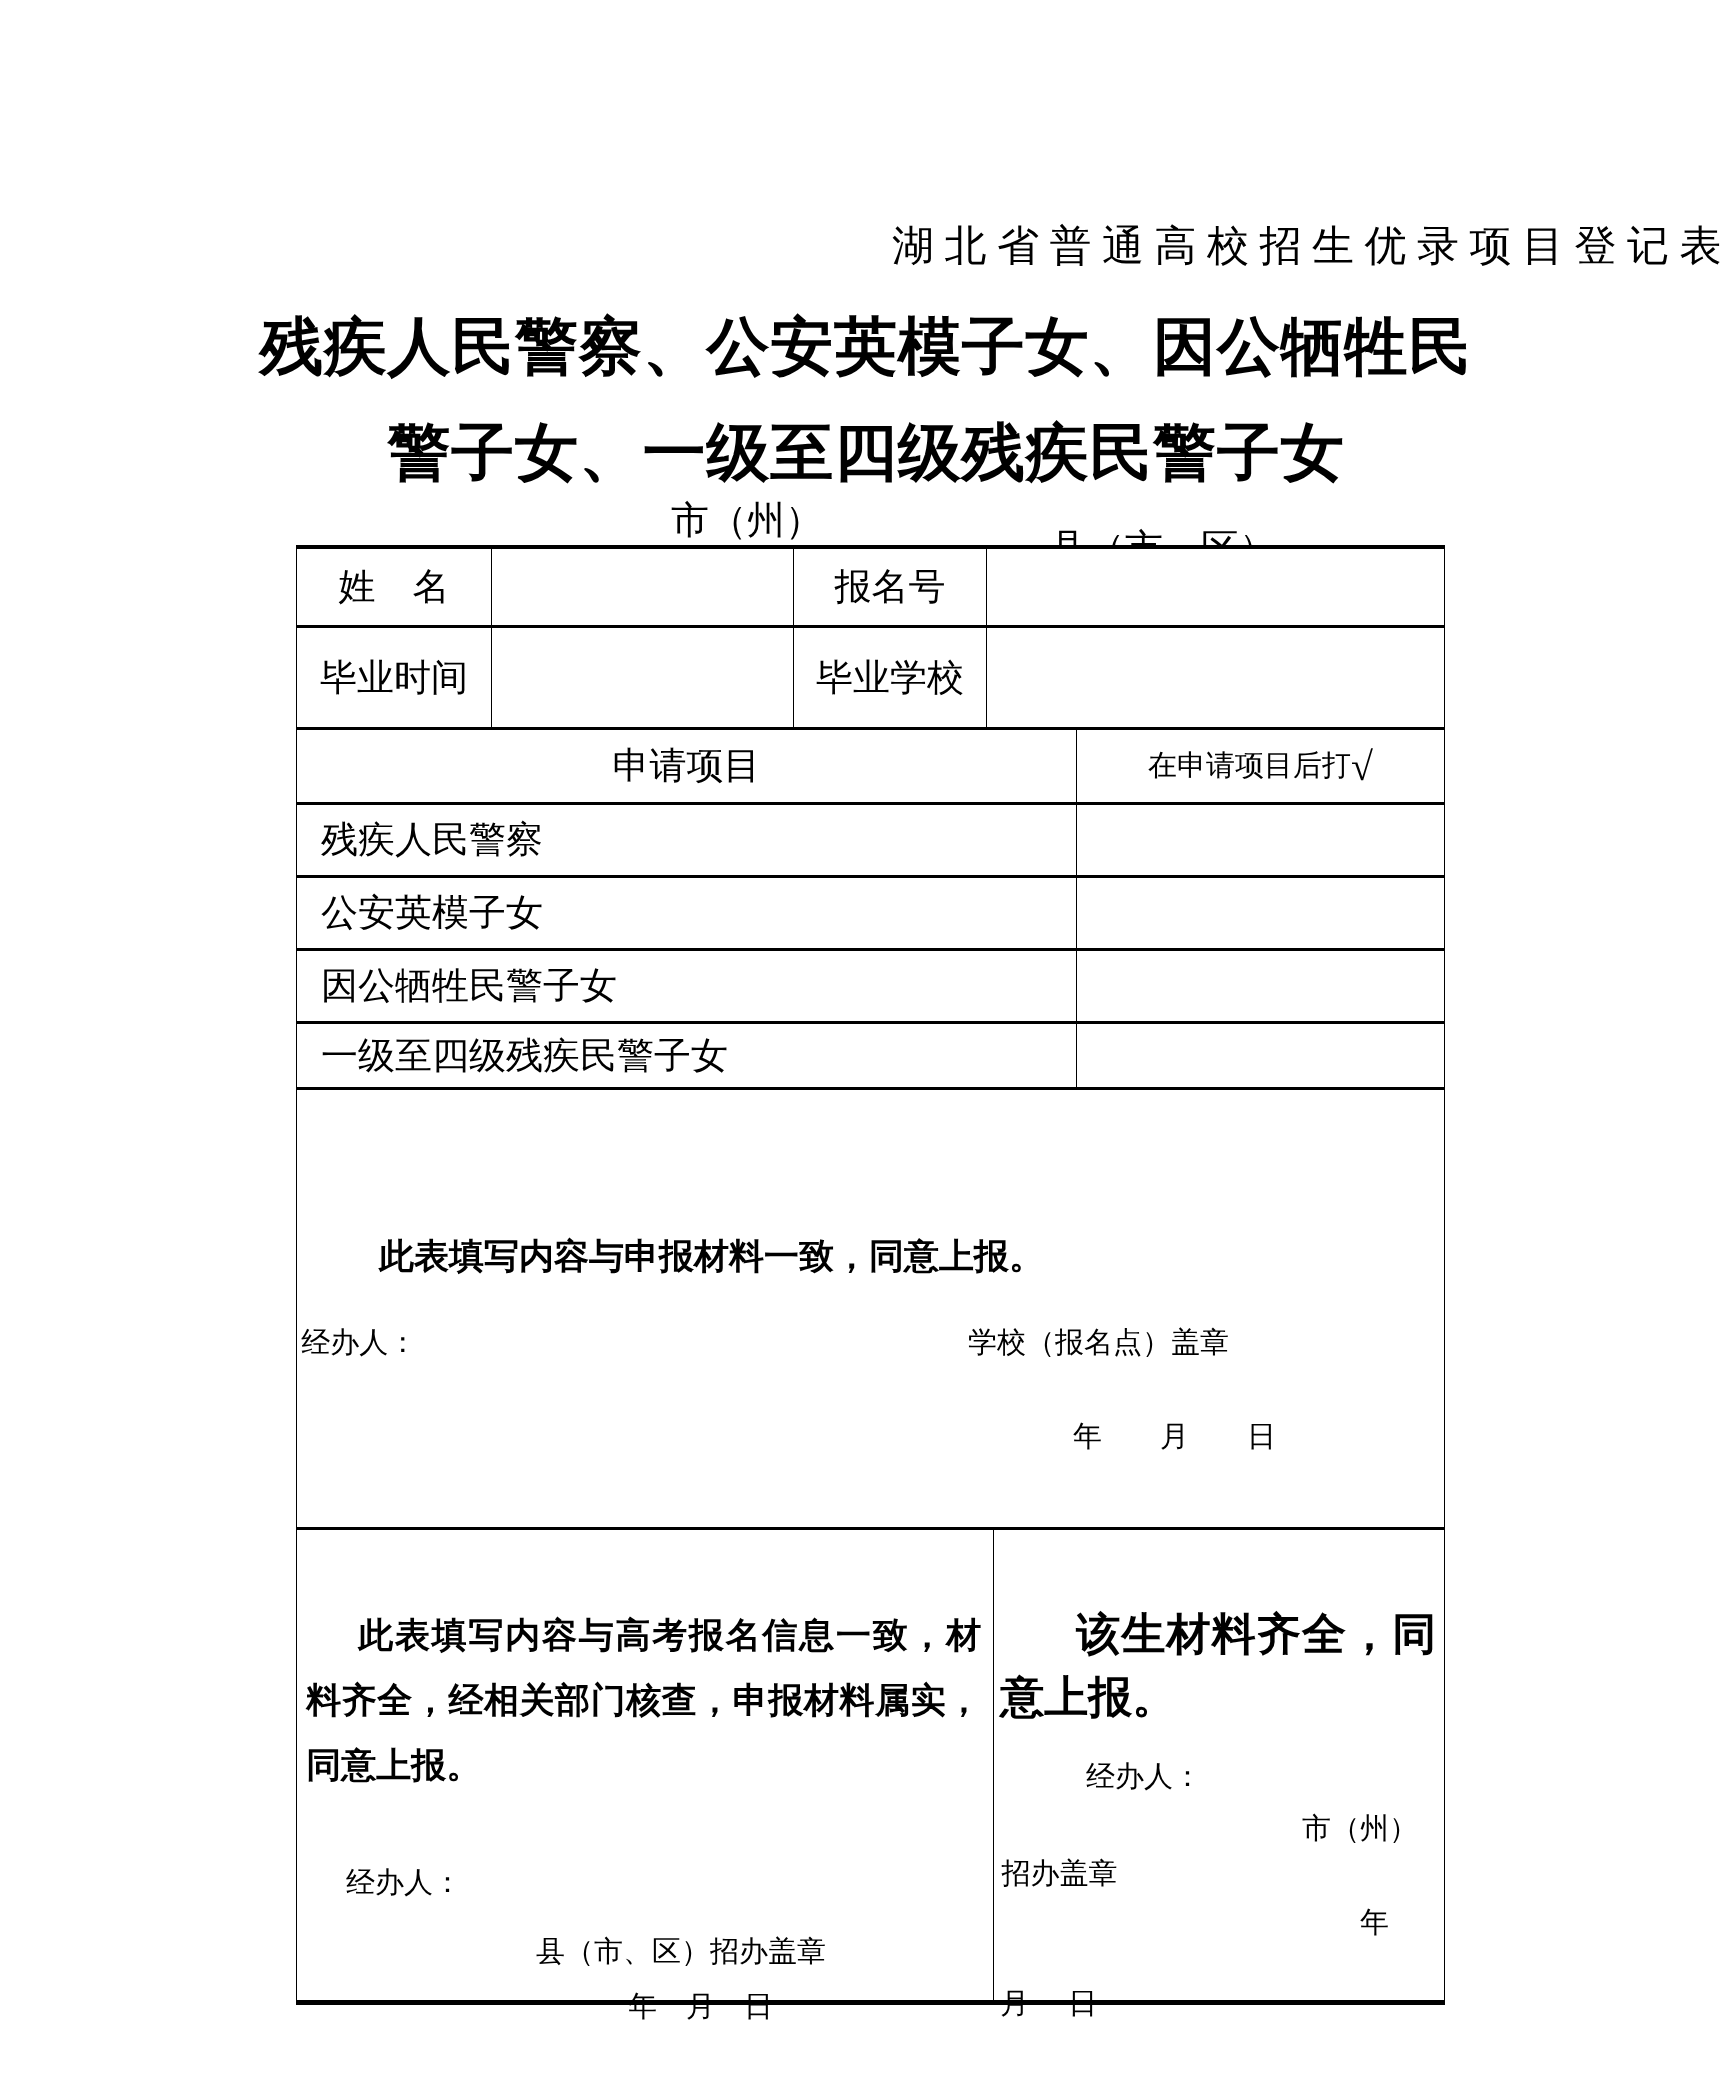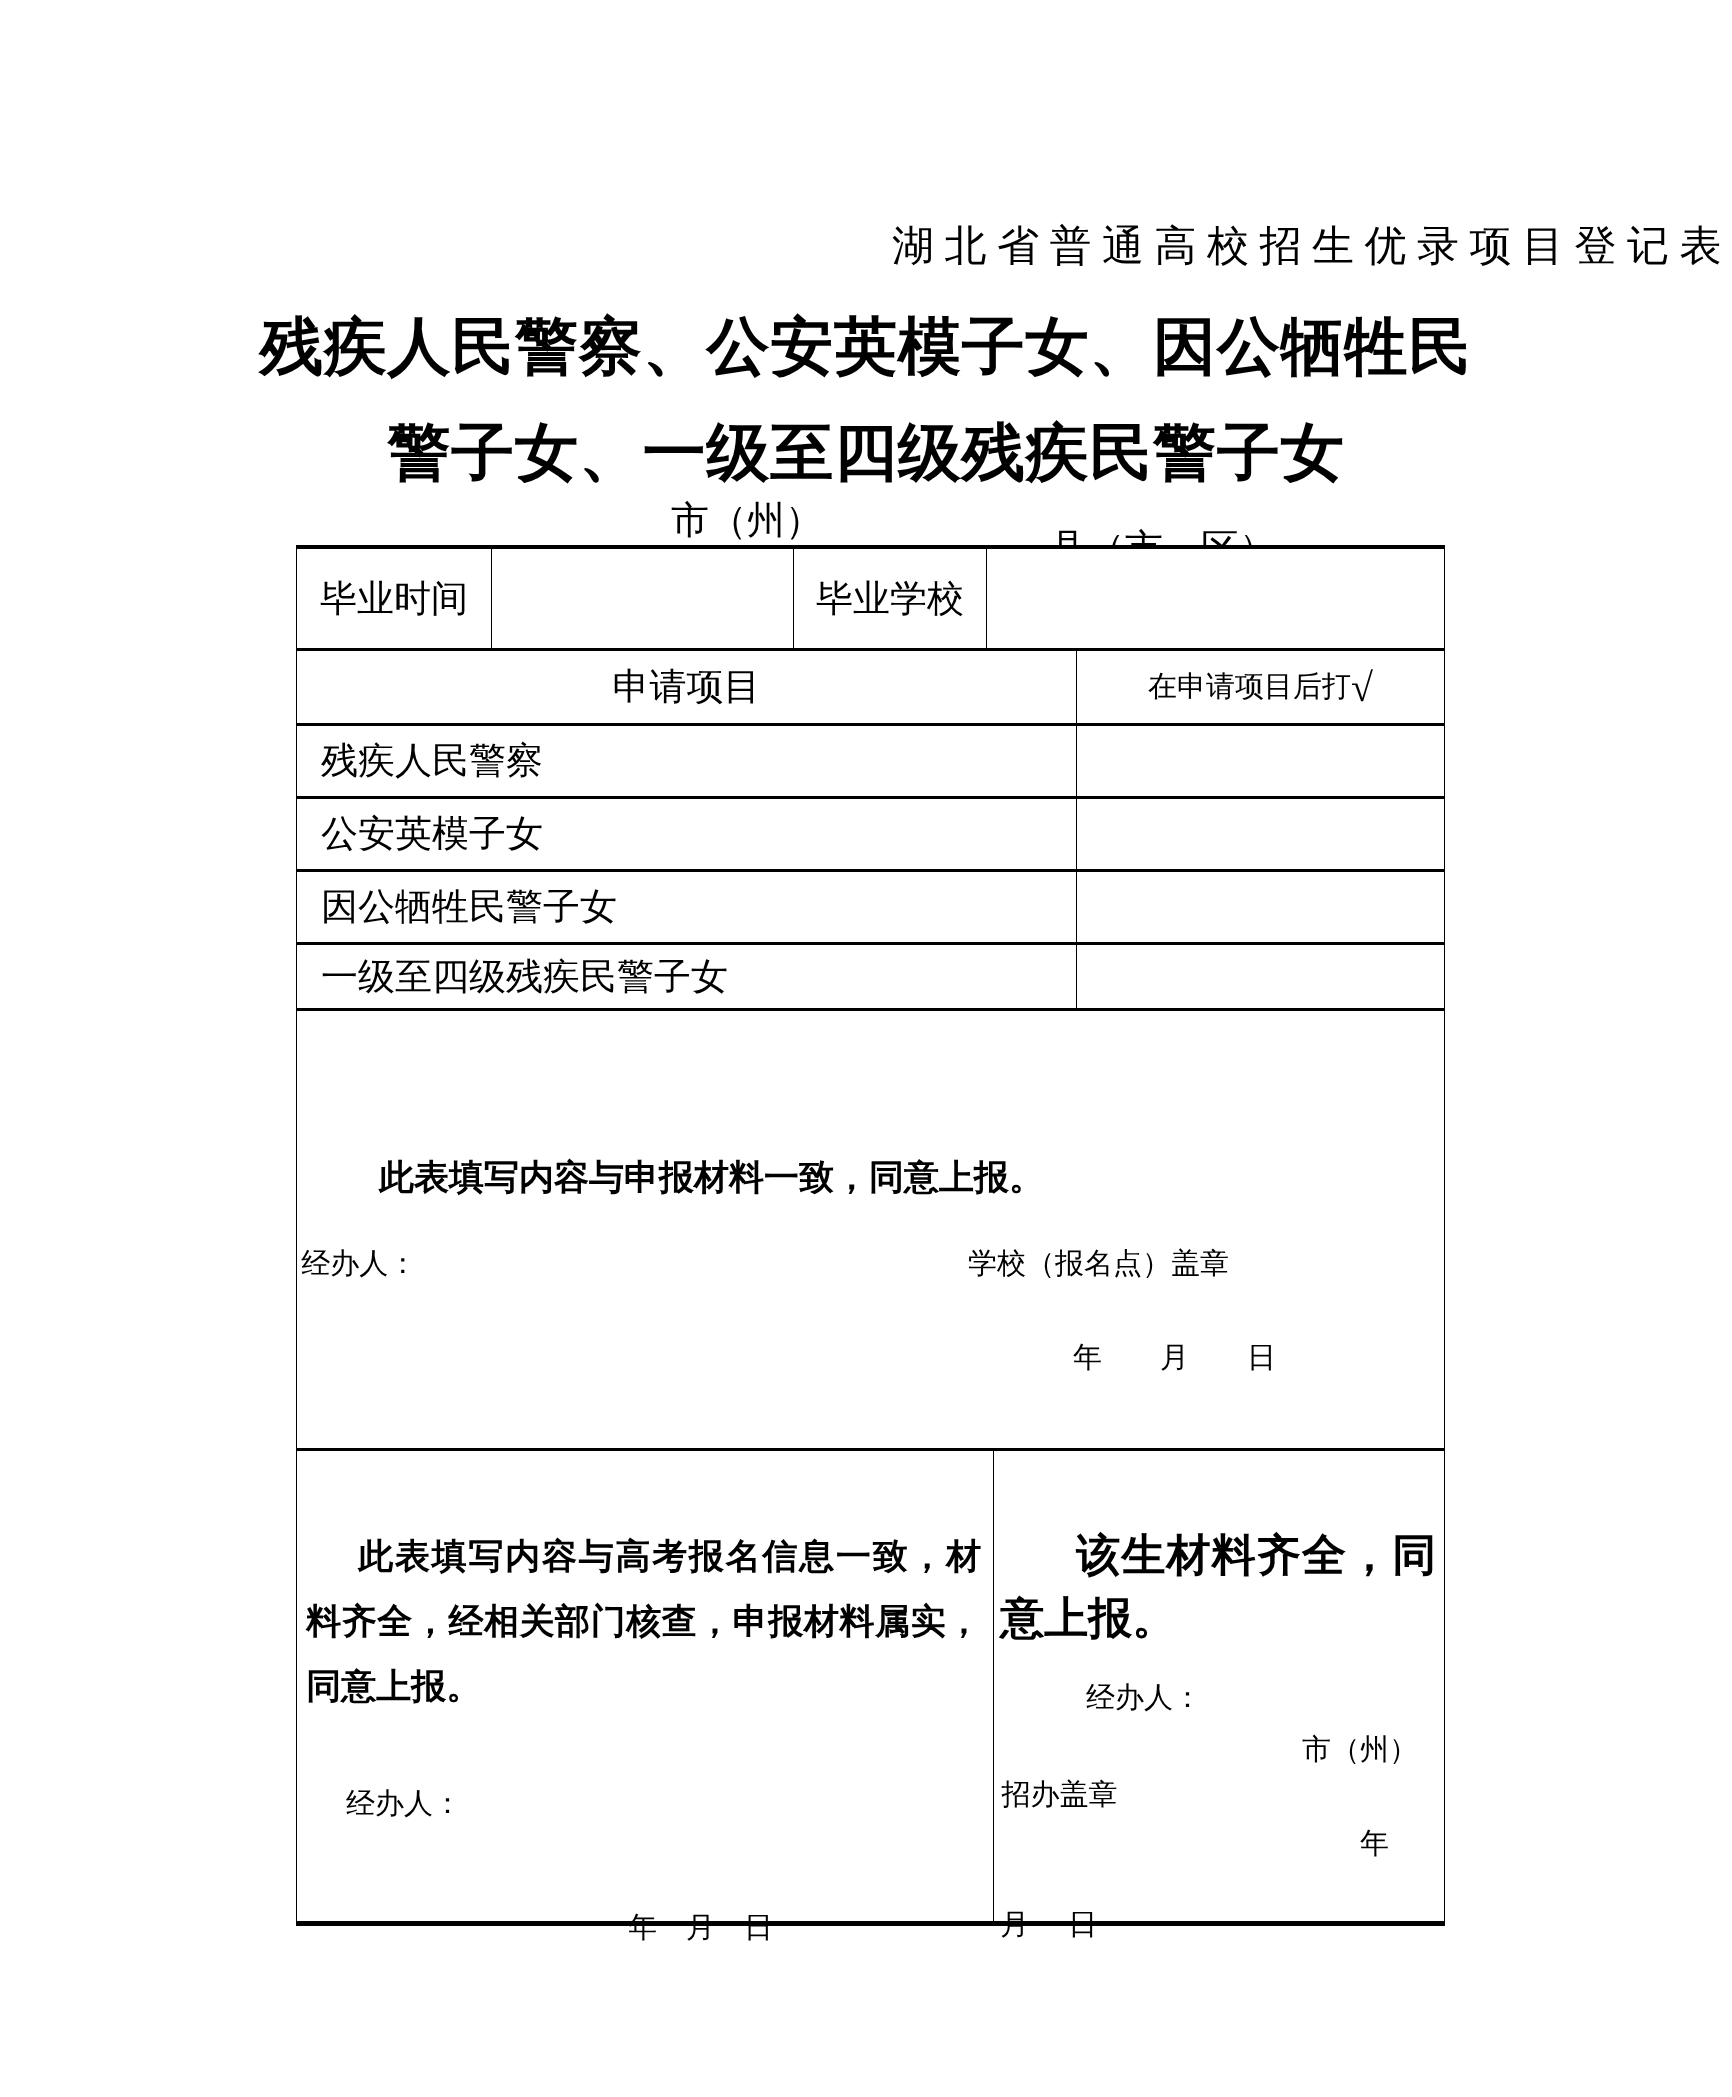--- a/index.html
+++ b/index.html
@@ -137,20 +137,26 @@
     <div>警子女、一级至四级残疾民警子女</div>
   </div>
 
   <div class="region-line">
     <span class="region-city">市（州）</span>
     <span class="region-county">县（市、区）</span>
   </div>
 
   <div class="form">
 
+    <div class="frow r1">
+      <div class="cell vline lbl w1">姓　名</div>
+      <div class="cell vline lbl w2"></div>
+      <div class="cell vline lbl w3">报名号</div>
+      <div class="cell lbl wrest"></div>
+    </div>
 
     <div class="frow r2">
       <div class="cell vline lbl w1">毕业时间</div>
       <div class="cell vline lbl w2"></div>
       <div class="cell vline lbl w3">毕业学校</div>
       <div class="cell lbl wrest"></div>
     </div>
 
     <div class="frow rhdr">
       <div class="cell vline hdr-project wproj">申请项目</div>
@@ -186,20 +192,21 @@
         <span class="abs sig mid-handler">经办人：</span>
         <span class="abs sig mid-stamp">学校（报名点）盖章</span>
         <span class="abs sig mid-date">年　　月　　日</span>
       </div>
     </div>
 
     <div class="frow rbot">
       <div class="cell vline bl relcell">
         <div class="bl-paragraph">此表填写内容与高考报名信息一致，材料齐全，经相关部门核查，申报材料属实，同意上报。</div>
         <span class="abs sig bl-handler">经办人：</span>
+        <span class="abs sig bl-stamp">县（市、区）招办盖章</span>
         <span class="abs sig bl-date">年　月　日</span>
       </div>
       <div class="cell br relcell">
         <div class="br-paragraph">该生材料齐全，同意上报。</div>
         <span class="abs sig br-handler">经办人：</span>
         <span class="abs sig br-city">市（州）</span>
         <span class="abs sig br-stamp">招办盖章</span>
         <span class="abs sig br-year">年</span>
         <span class="abs sig br-monthday">月　日</span>
       </div>

